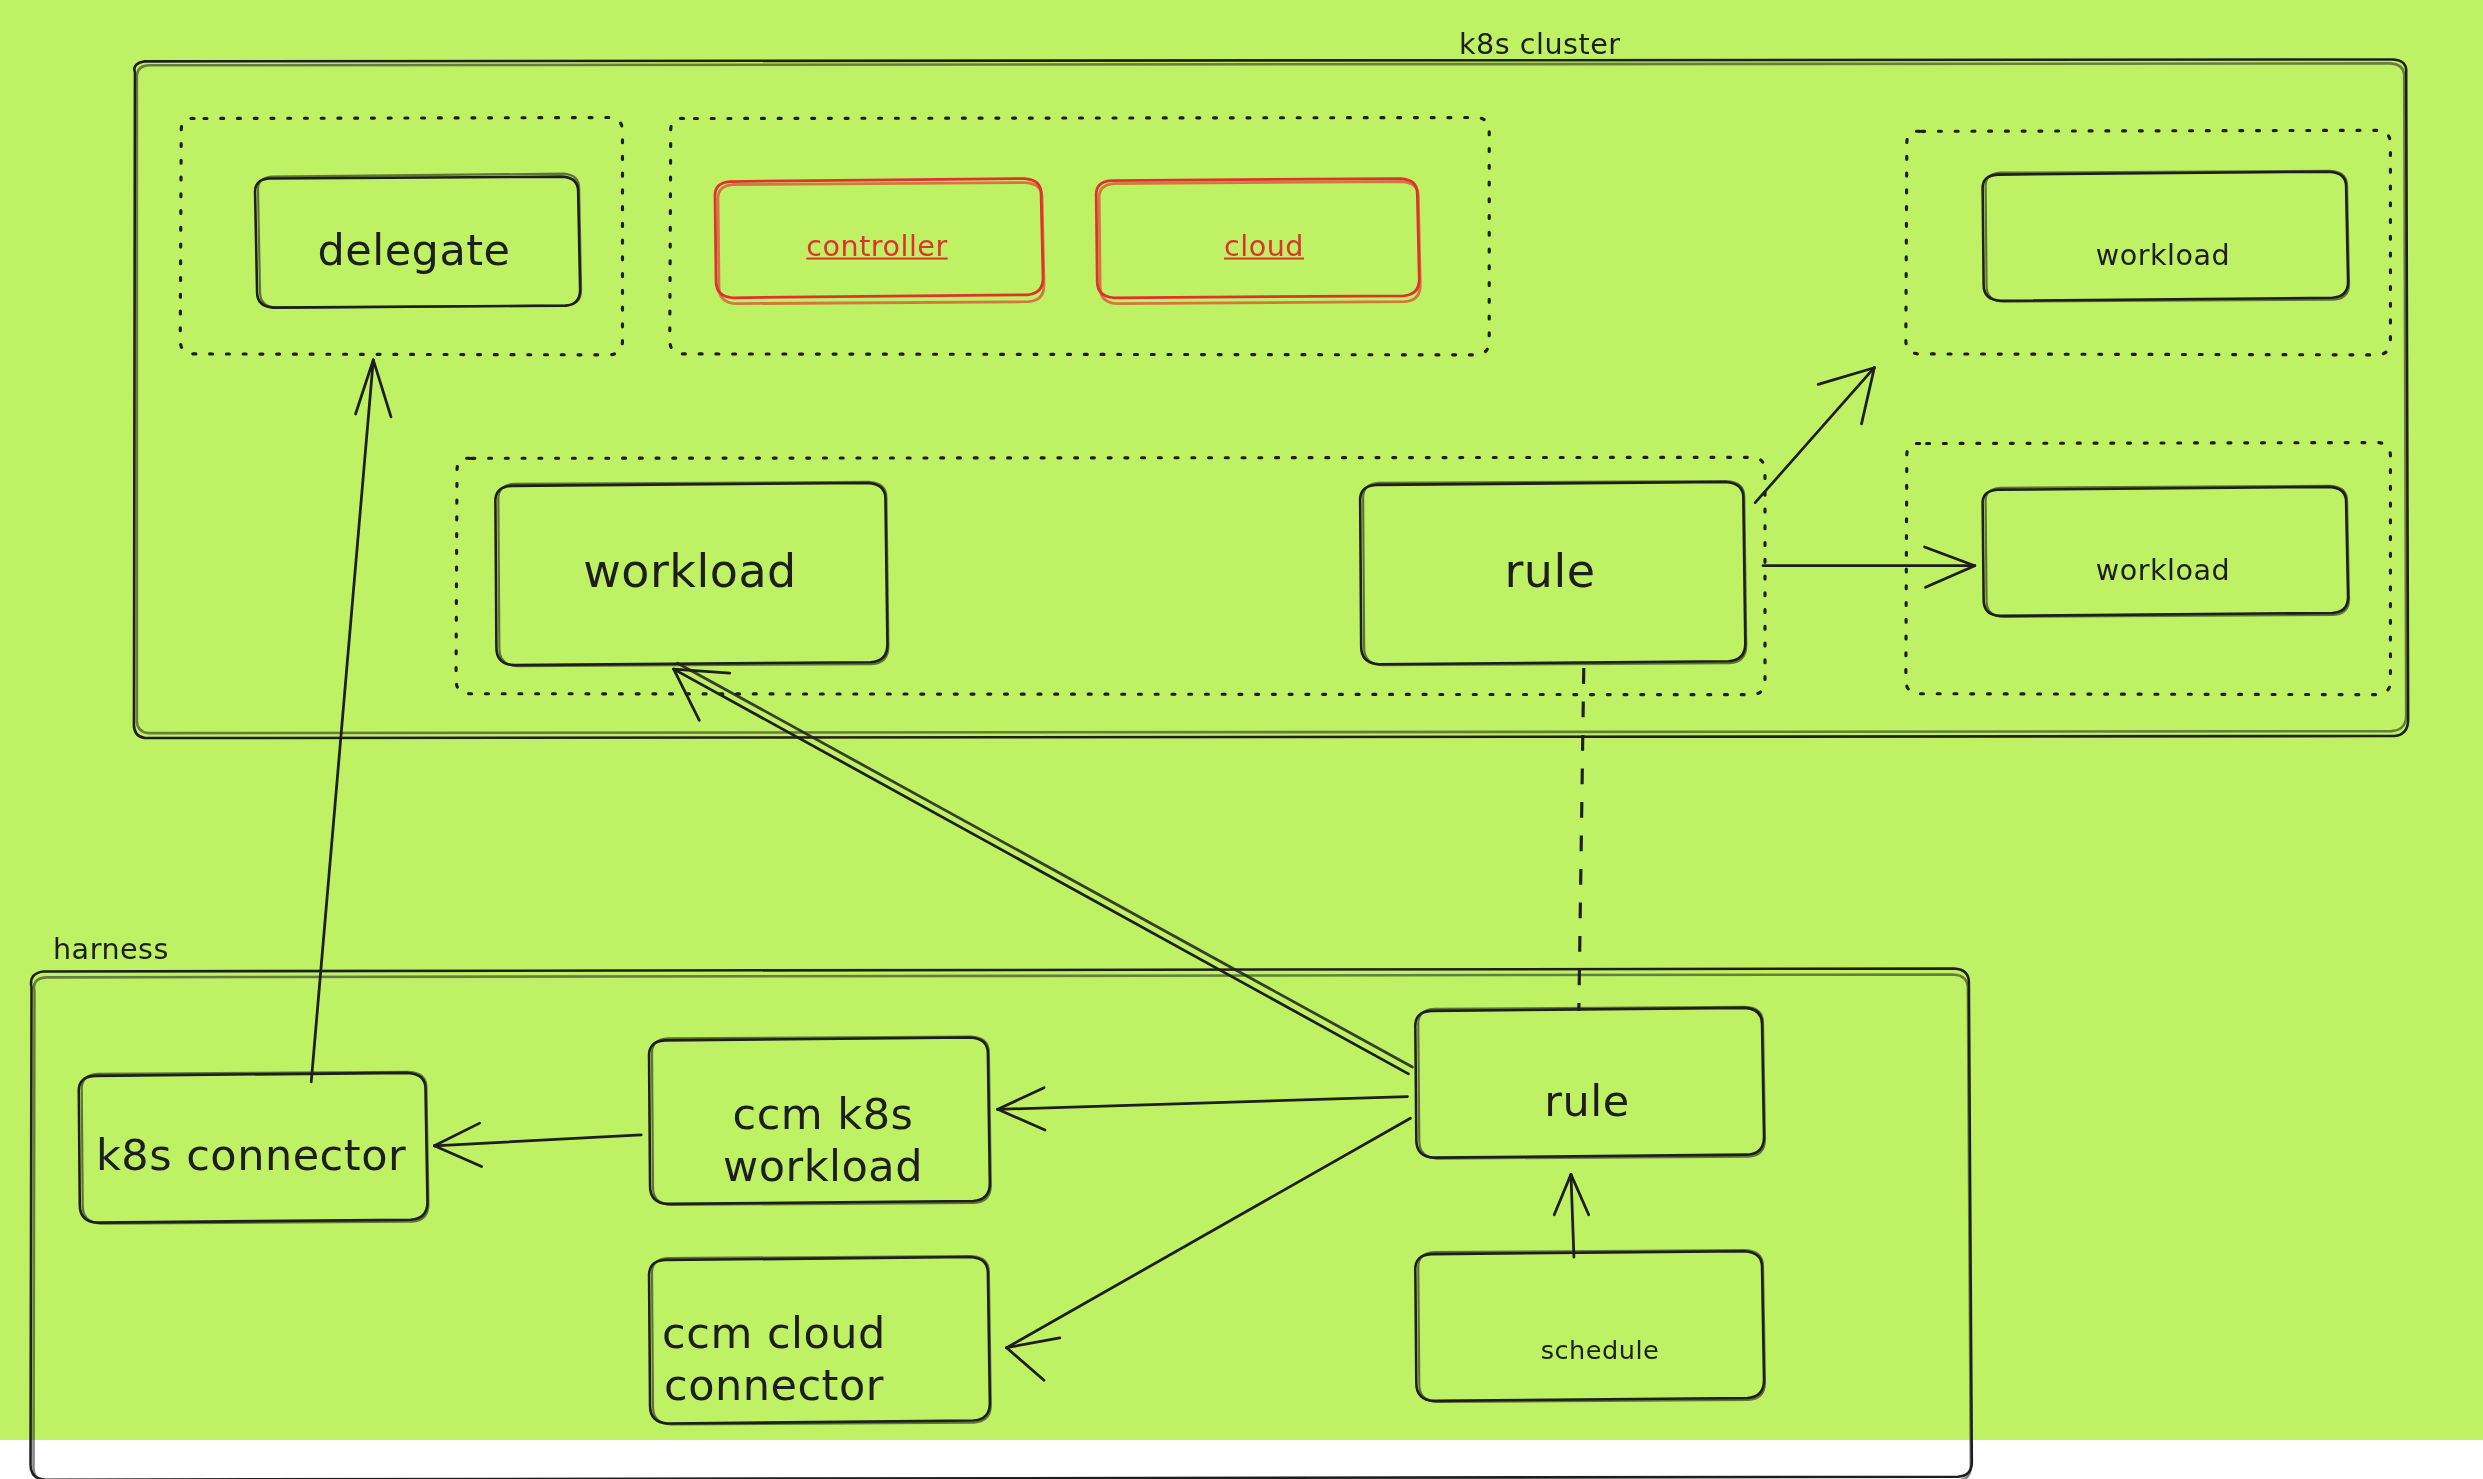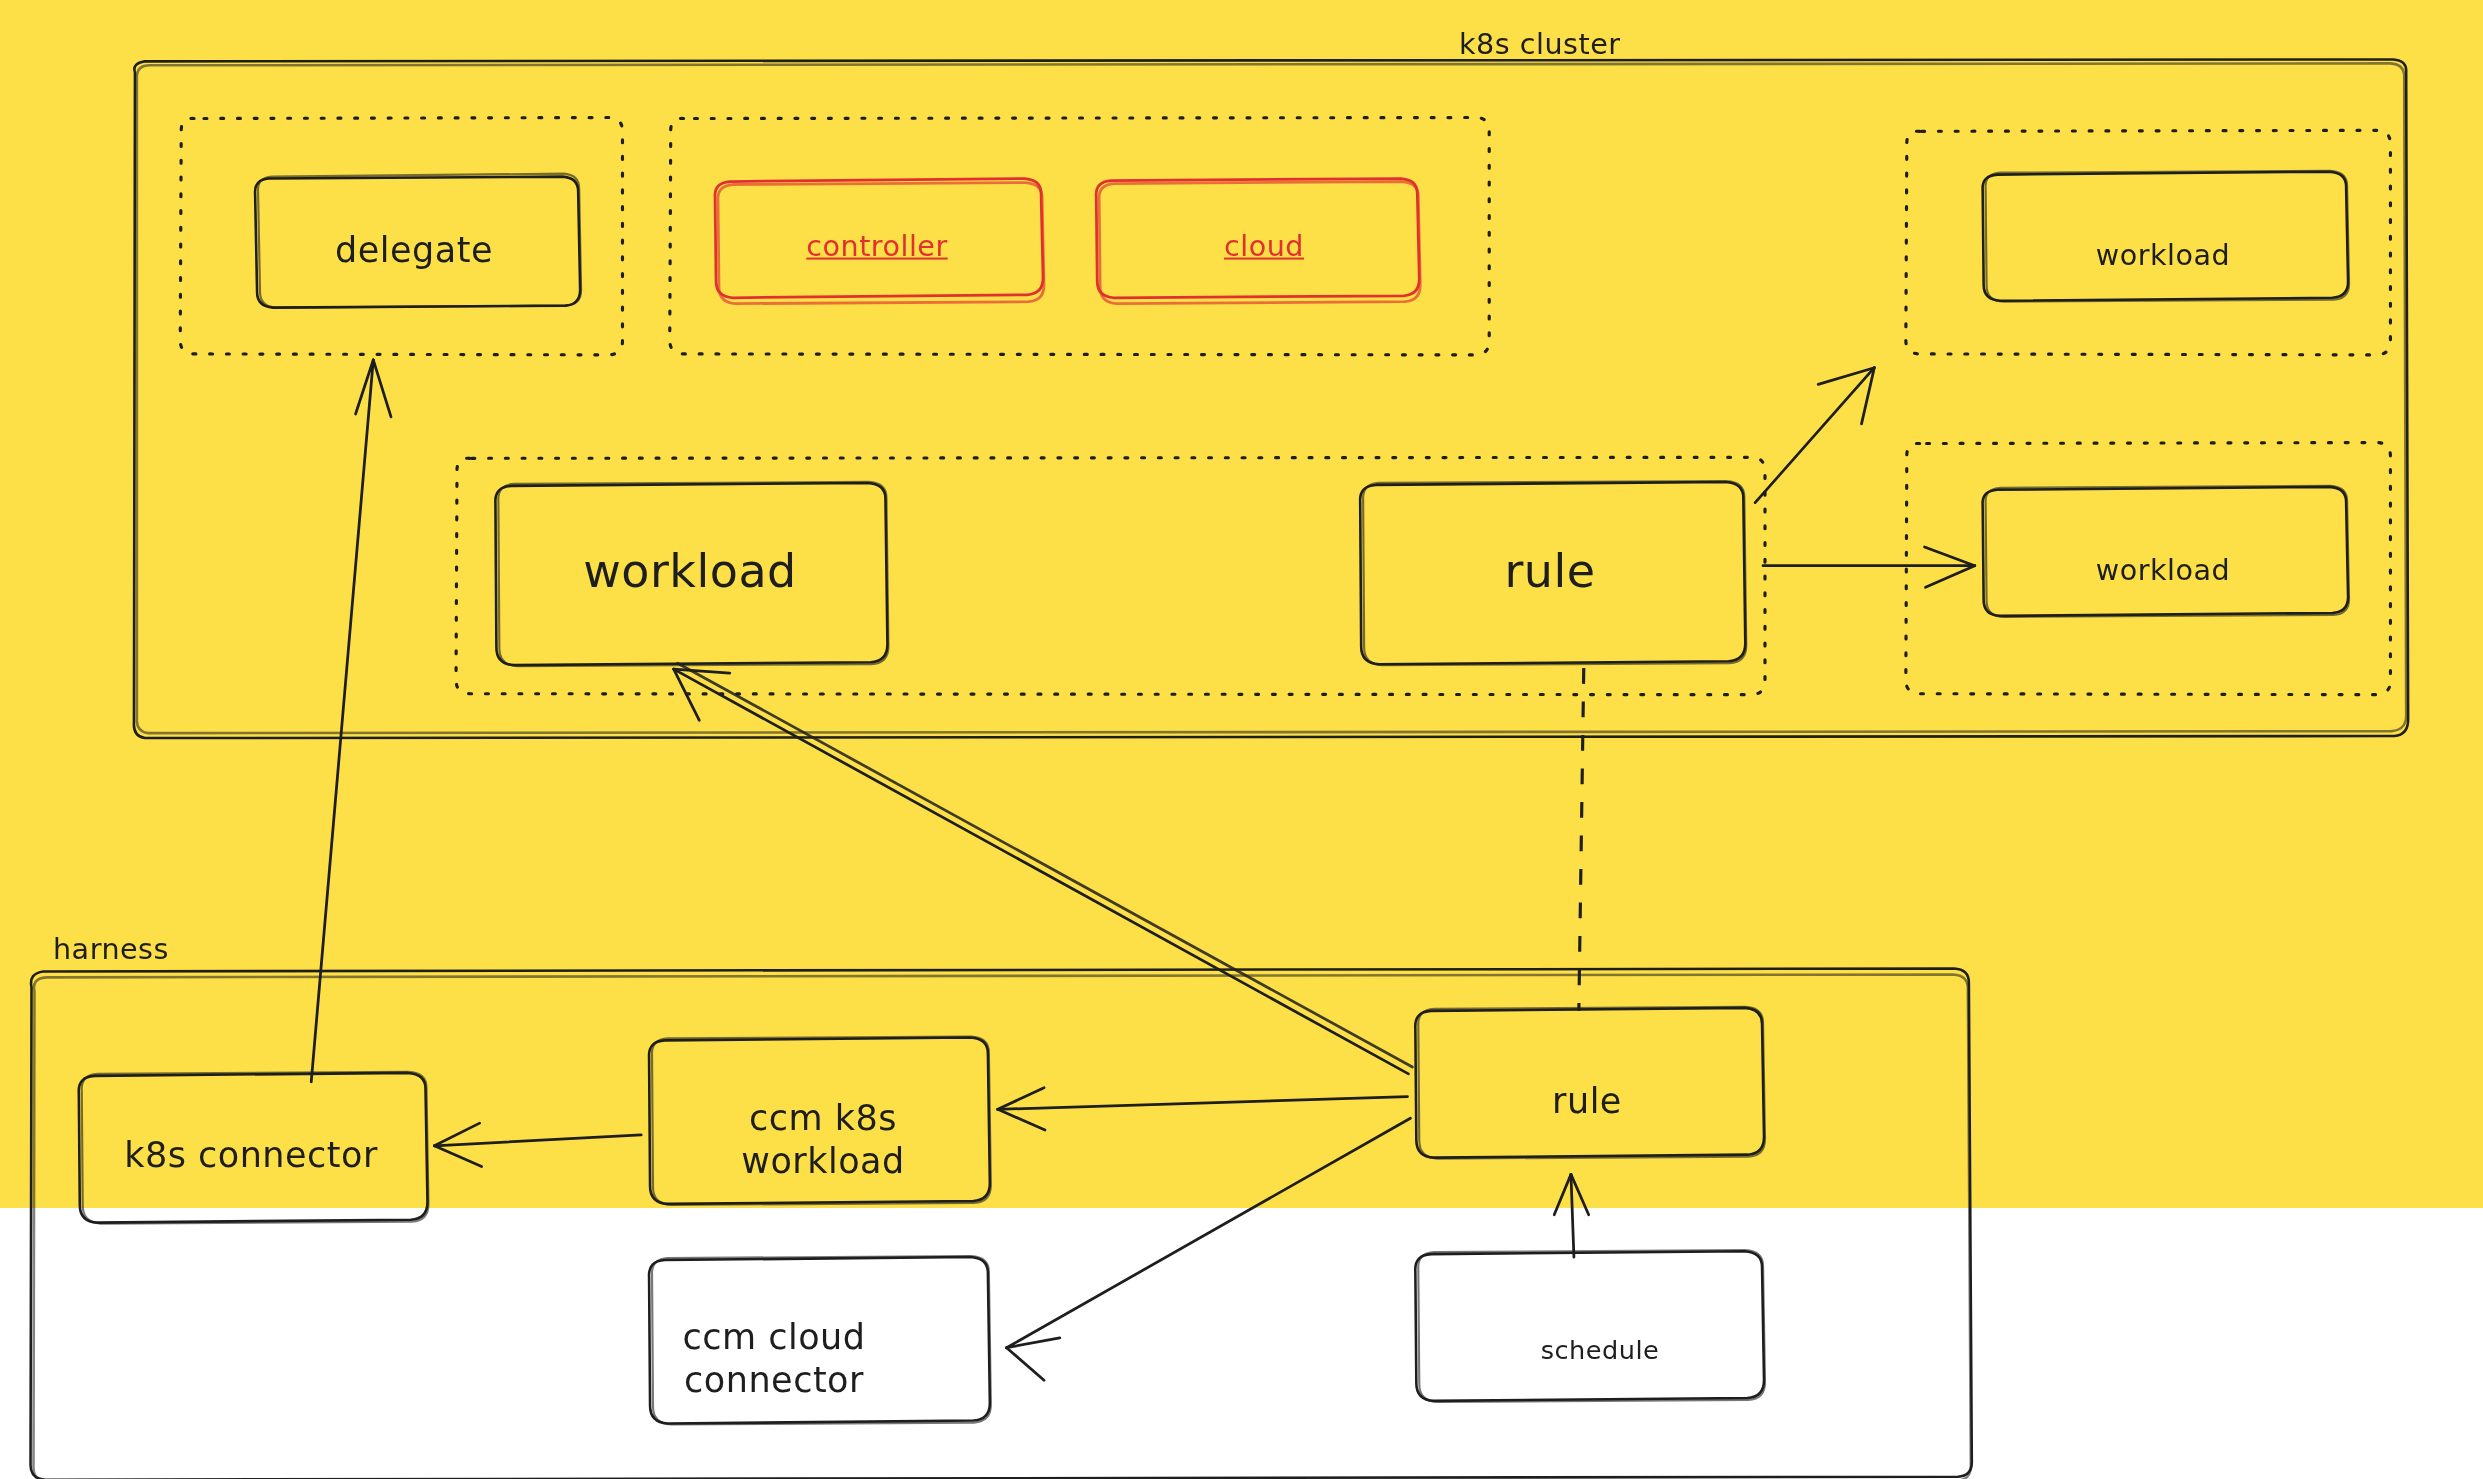--- a/index.html
+++ b/index.html
@@ -1,35 +1,35 @@
 <!DOCTYPE html>
 <html><head>
 <meta charset="utf-8">
 <style>
   html,body{margin:0;padding:0;background:#ffffff;}
   body{width:2483px;height:1480px;overflow:hidden;font-family:"DejaVu Sans",sans-serif;}
-  #stage{position:relative;width:2483px;height:1208px;background:#fde047;}
+  #stage{position:relative;width:2483px;height:1440px;background:#bef264;}
   svg#canvas{position:absolute;top:0;left:0;width:2483px;height:1480px;}
   .lbl{
     position:absolute;
     transform:translate(-50%,-50%);
     white-space:pre;
     text-align:center;
     color:#1e1e1e;
     font-family:"DejaVu Sans",sans-serif;
     letter-spacing:0.5px;
     line-height:1.22;
     pointer-events:none;
   }
   .lbl.red{color:#e03131;text-decoration:underline;}
   .lbl.tl{transform:translate(0,-50%);}
   .s-title{font-size:28.6px;}
   .s-box{font-size:28.6px;}
   .s-big{font-size:46px;}
-  .s-mid{font-size:35px;}
+  .s-mid{font-size:43px;}
   .s-small{font-size:25.6px;margin-left:13px;}
 </style>
 </head>
 <body>
 
 <div id="stage">
 
   <svg id="canvas" viewBox="0 0 2521 1502">
     <defs>
       <style>

